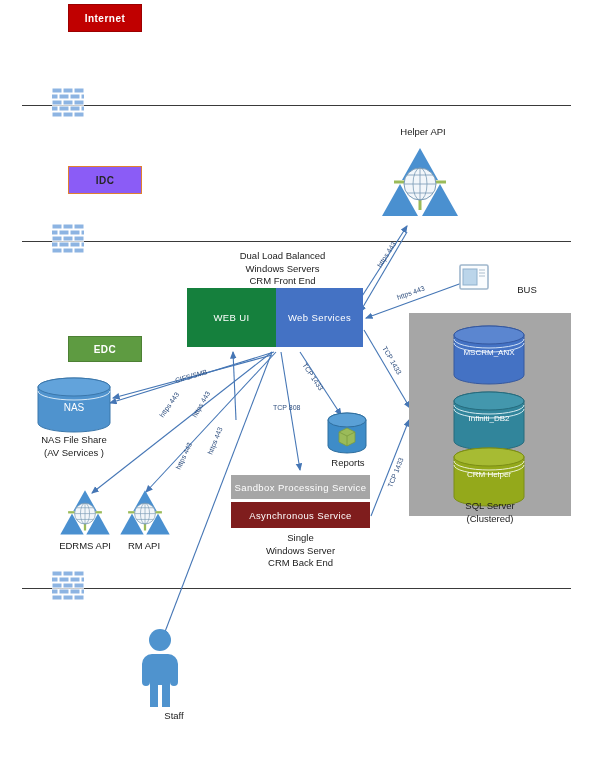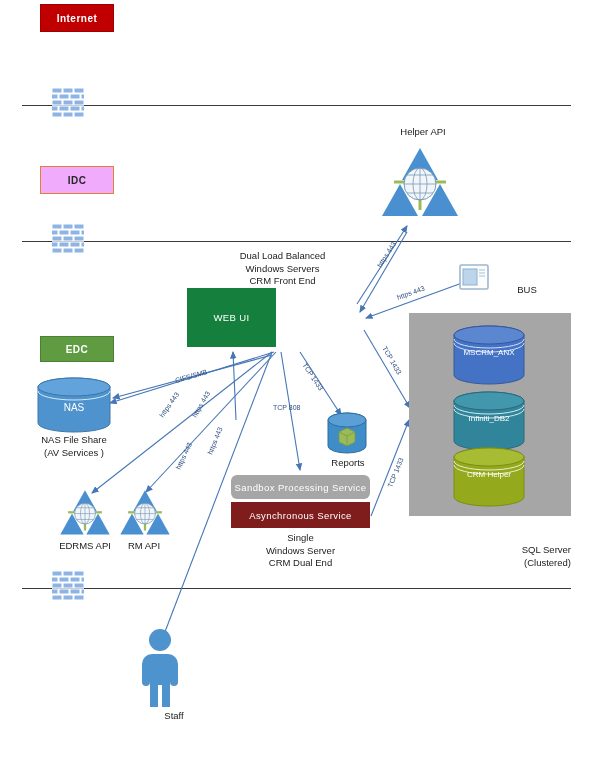--- a/index.html
+++ b/index.html
@@ -2,44 +2,44 @@
 <html><head>
 <meta charset="utf-8">
 <style>
   html,body{margin:0;padding:0;background:#ffffff;}
   body{width:593px;height:777px;position:relative;overflow:hidden;
        font-family:"Liberation Sans","DejaVu Sans",sans-serif;color:#1a1a1a;}
   #canvas{position:absolute;left:0;top:0;width:593px;height:777px;}
   .abs{position:absolute;}
   .zonebox{
     display:flex;align-items:center;justify-content:center;
-    font-size:10px;font-weight:bold;letter-spacing:.5px;
+    font-size:10px;font-weight:bold;letter-spacing:.5px;margin-left:28px;
   }
   .zone-internet{left:40px;top:4px;width:72px;height:26px;background:#C00000;color:#ffffff;border:1px solid #9c0000;}
-  .zone-idc{left:40px;top:166px;width:72px;height:26px;background:#f0abfc;color:#262626;border:1px solid #e08030;}
+  .zone-idc{left:40px;top:166px;width:72px;height:26px;background:#8b5cf6;color:#262626;border:1px solid #e08030;}
   .zone-edc{left:40px;top:336px;width:72px;height:24px;background:#5E9B41;color:#ffffff;border:1px solid #4d8034;}
 
   .divider{left:22px;width:549px;height:0;border-top:1.4px solid #3a3a3a;}
   .div1{top:105px;}
   .div2{top:241px;}
   .div3{top:588px;}
 
   .fw{width:32px;height:34px;}
   .fw1{left:52px;top:88px;}
   .fw2{left:52px;top:224px;}
   .fw3{left:52px;top:571px;}
 
   .lbl{font-size:9.5px;color:#1a1a1a;text-align:center;line-height:12px;white-space:nowrap;}
   .lbl-b{font-size:9.5px;color:#1a1a1a;text-align:center;line-height:12.5px;}
 
   .srvbox{display:flex;align-items:center;justify-content:center;
           color:#ffffff;font-size:9.5px;letter-spacing:.4px;text-align:center;}
   .webui{left:187px;top:288px;width:89px;height:59px;background:#15803d;}
   .websvc{left:276px;top:288px;width:87px;height:59px;background:#4472C4;}
-  .sandbox{left:231px;top:475px;width:139px;height:24px;background:#A6A6A6;color:#ffffff;border-radius:6px;}
+  .sandbox{left:231px;top:475px;width:139px;height:24px;background:#A6A6A6;color:#ffffff;}
   .async{left:231px;top:502px;width:139px;height:26px;background:#7f1d1d;color:#ffffff;}
 
   .sqlblock{left:409px;top:313px;width:162px;height:203px;background:#A6A6A6;}
 
   svg{display:block;}
   .edge{stroke:#4576B5;stroke-width:1.1;fill:none;}
   .edgelbl{font-family:"Liberation Sans","DejaVu Sans",sans-serif;font-size:7px;fill:#2f4f7f;}
 </style>
 </head>
 <body>
@@ -200,20 +200,21 @@
   </div>
   <div class="abs lbl" style="left:507px;top:284px;width:40px;">BUS</div>
 
   <div class="abs lbl-b" style="left:205px;top:250px;width:155px;">
     <div>Dual Load Balanced</div>
     <div>Windows Servers</div>
     <div>CRM Front End</div>
   </div>
 
   <div class="abs srvbox webui">WEB UI</div>
+  <div class="abs srvbox websvc">Web Services</div>
 
   <div class="abs sqlblock"></div>
 
   <div class="abs" style="left:452px;top:325px;">
     <svg width="74" height="60" viewBox="0 0 74 60">
       <path d="M2,10 a35,9 0 0 1 70,0 v40 a35,9 0 0 1 -70,0 z" fill="#4472C4" stroke="#35589f" stroke-width="1"></path>
       <ellipse cx="37" cy="10" rx="35" ry="9" fill="#5B86D0" stroke="#35589f" stroke-width="1"></ellipse>
       <path d="M2,14 a35,9 0 0 0 70,0" fill="none" stroke="#cfe0f5" stroke-width="1"></path>
       <path d="M2,18 a35,9 0 0 0 70,0" fill="none" stroke="#cfe0f5" stroke-width="1"></path>
     </svg>
@@ -233,21 +234,21 @@
   <div class="abs" style="left:452px;top:447px;">
     <svg width="74" height="60" viewBox="0 0 74 60">
       <path d="M2,10 a35,9 0 0 1 70,0 v40 a35,9 0 0 1 -70,0 z" fill="#94A91B" stroke="#7b8d16" stroke-width="1"></path>
       <ellipse cx="37" cy="10" rx="35" ry="9" fill="#A7BB33" stroke="#7b8d16" stroke-width="1"></ellipse>
       <path d="M2,14 a35,9 0 0 0 70,0" fill="none" stroke="#eaf0cf" stroke-width="1"></path>
       <path d="M2,18 a35,9 0 0 0 70,0" fill="none" stroke="#eaf0cf" stroke-width="1"></path>
     </svg>
   </div>
   <div class="abs" style="left:452px;top:470px;width:74px;text-align:center;font-size:8px;color:#ffffff;">CRM Helper</div>
 
-  <div class="abs lbl-b" style="left:409px;top:544px;width:162px;text-align:right;">
+  <div class="abs lbl-b" style="left:409px;top:500px;width:162px;">
     <div>SQL Server</div>
     <div>(Clustered)</div>
   </div>
 
   <div class="abs" style="left:36px;top:377px;">
     <svg width="76" height="58" viewBox="0 0 76 58">
       <path d="M2,10 a36,9 0 0 1 72,0 v36 a36,9 0 0 1 -72,0 z" fill="#4F93CE" stroke="#3b77ab" stroke-width="1"></path>
       <ellipse cx="38" cy="10" rx="36" ry="9" fill="#62A3DB" stroke="#3b77ab" stroke-width="1"></ellipse>
       <path d="M2,14 a36,9 0 0 0 72,0" fill="none" stroke="#d7e9f7" stroke-width="1"></path>
     </svg>
@@ -306,21 +307,21 @@
     </svg>
   </div>
   <div class="abs lbl" style="left:320px;top:457px;width:56px;">Reports</div>
 
   <div class="abs srvbox sandbox">Sandbox Processing Service</div>
   <div class="abs srvbox async">Asynchronous Service</div>
 
   <div class="abs lbl-b" style="left:231px;top:532px;width:139px;">
     <div>Single</div>
     <div>Windows Server</div>
-    <div>CRM Dual End</div>
+    <div>CRM Back End</div>
   </div>
 
   <div class="abs" style="left:134px;top:629px;">
     <svg width="52" height="78" viewBox="0 0 52 78">
       <circle cx="26" cy="11" r="11" fill="#4F93CE"></circle>
       <path d="M26,25 h8 a10,10 0 0 1 10,10 v18 a4,4 0 0 1 -8,0 v-10 v35 a4,4 0 0 1 -8,0 v-22 h-4 v22 a4,4 0 0 1 -8,0 v-35 v10 a4,4 0 0 1 -8,0 v-18 a10,10 0 0 1 10,-10 z" fill="#4F93CE"></path>
     </svg>
   </div>
   <div class="abs lbl" style="left:144px;top:710px;width:60px;">Staff</div>
 

